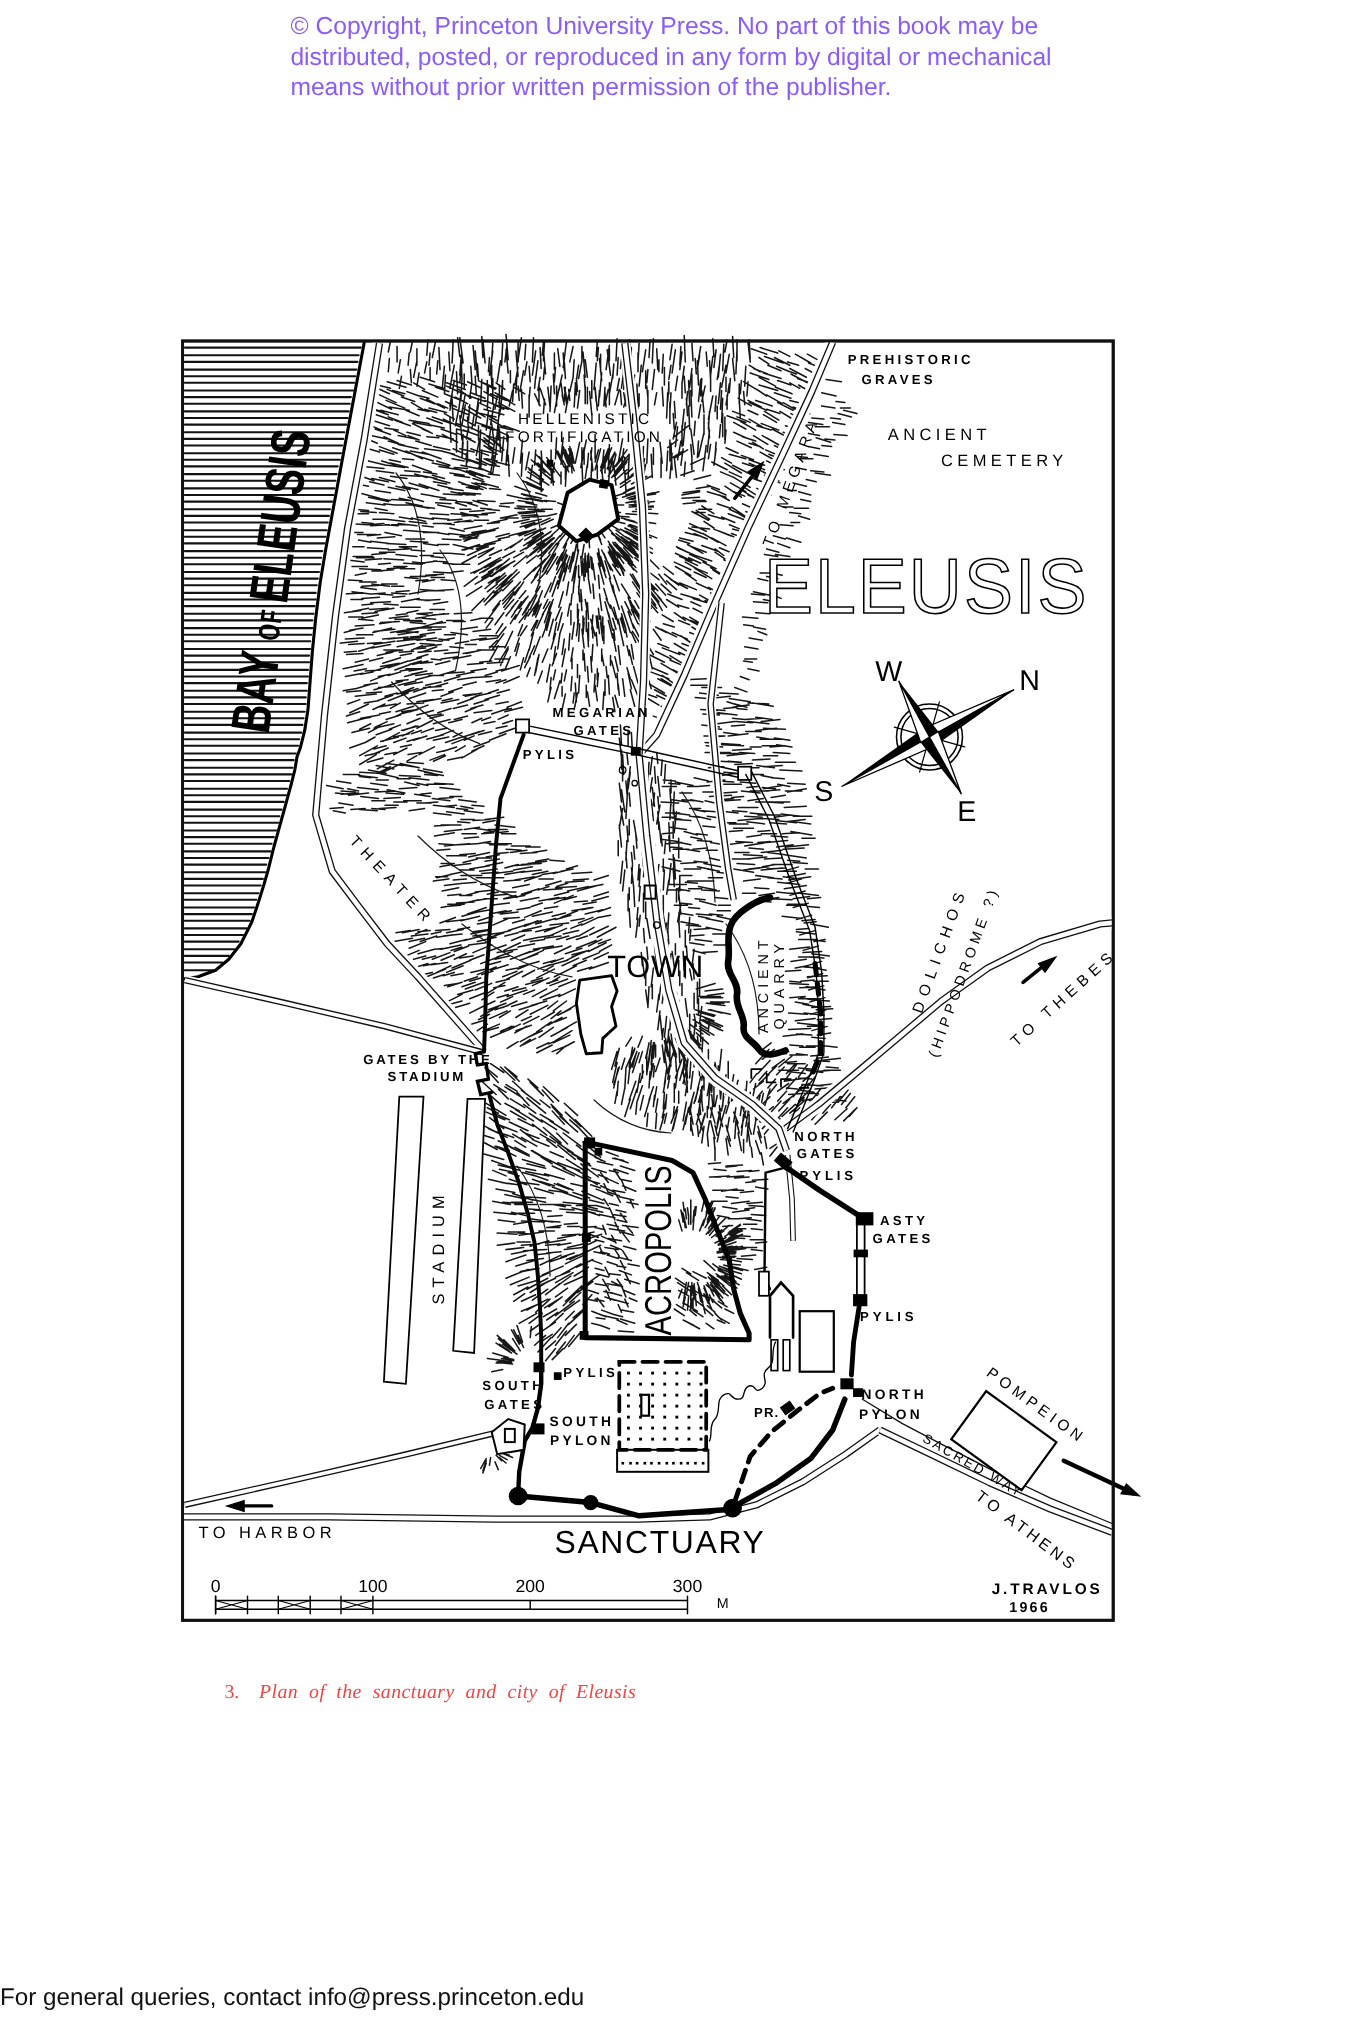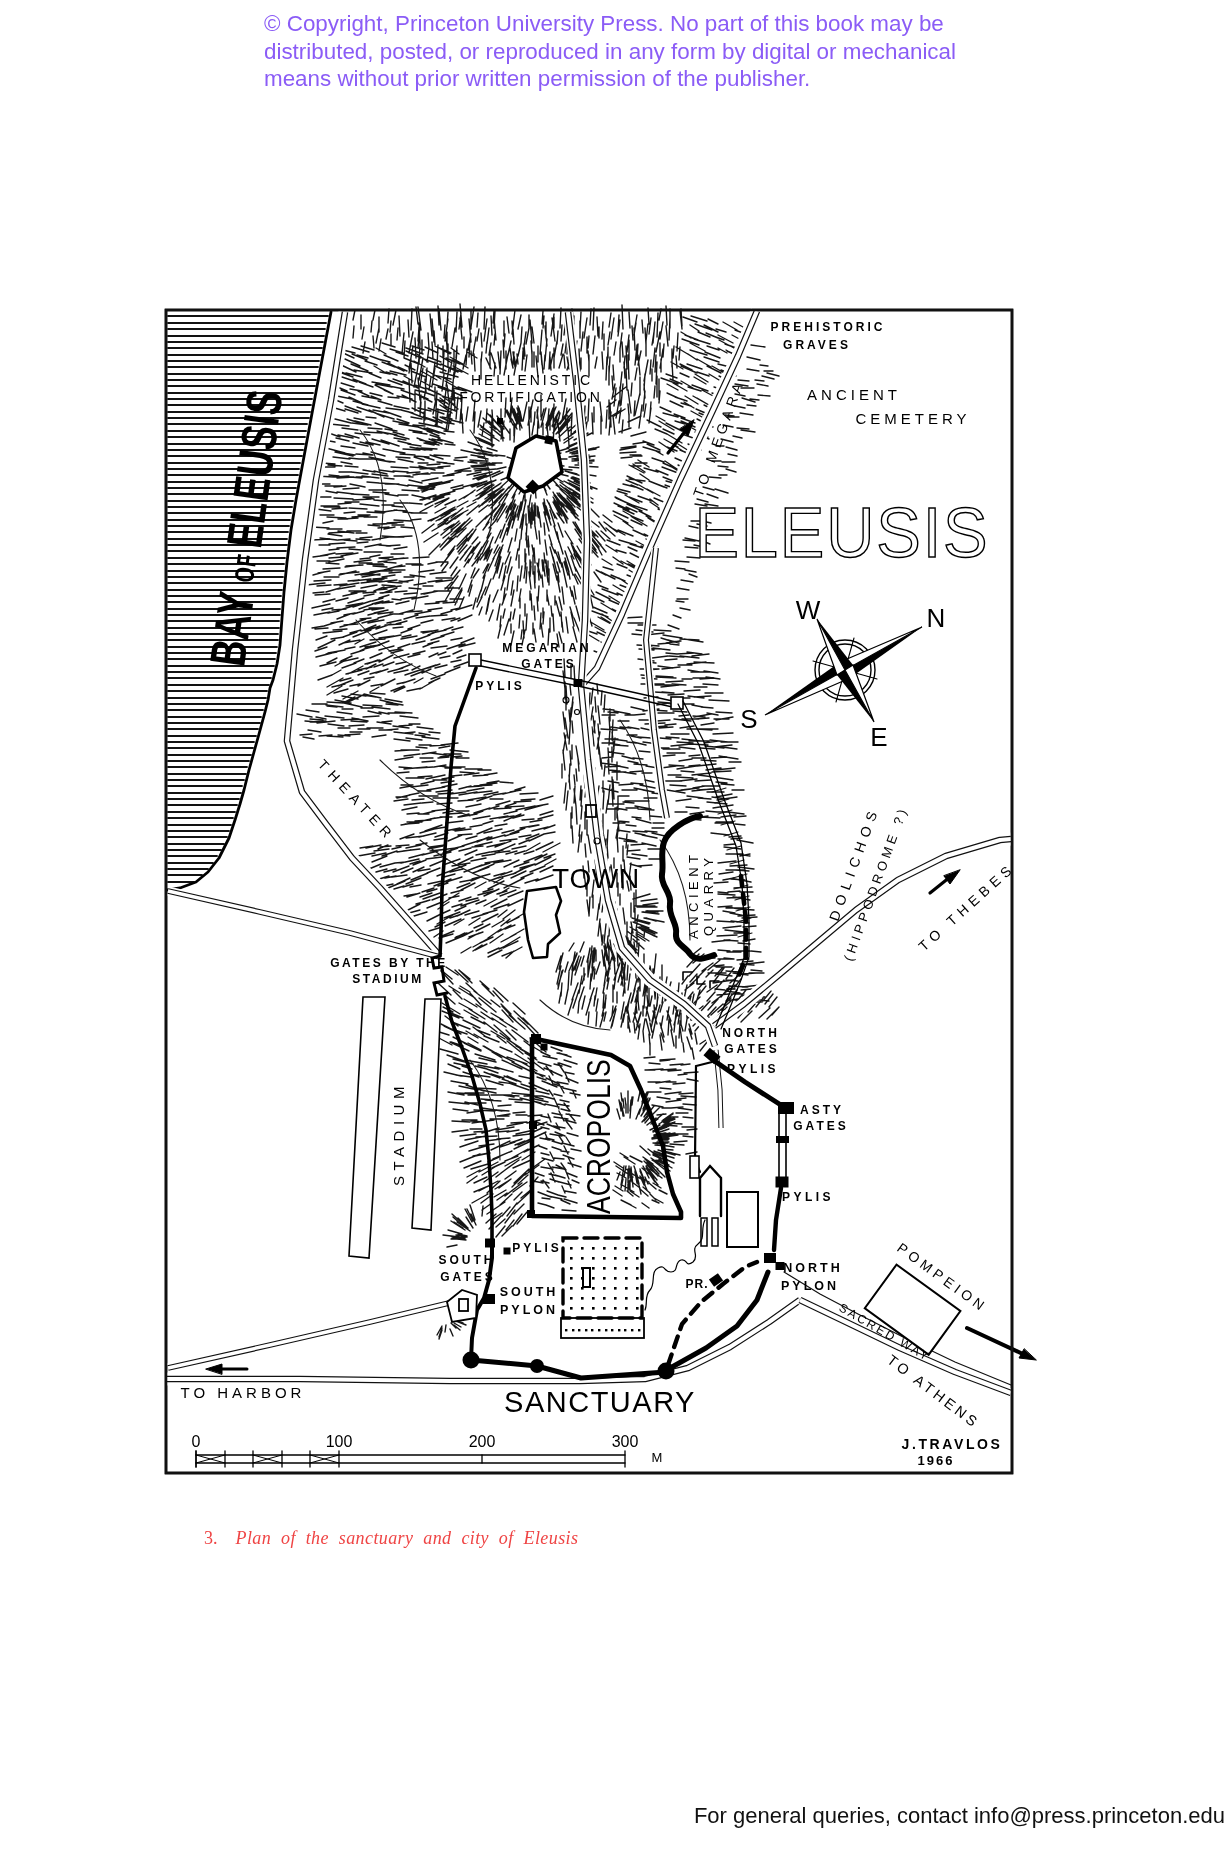--- a/index.html
+++ b/index.html
@@ -1,18 +1,18 @@
 <!DOCTYPE html>
 <html><head><meta charset="utf-8"><style>
 html,body{margin:0;padding:0;background:#fff;}
 body{width:1225px;height:1850px;position:relative;font-family:"Liberation Sans",sans-serif;}
 .cp{position:absolute;left:264px;top:10px;font-size:22.4px;line-height:27.5px;color:#8b5cf6;}
 .cap{position:absolute;left:204px;top:1488px;font-family:"Liberation Serif",serif;font-size:18px;color:#ef4444;margin-top:40px;}
 .cap i{font-style:italic;letter-spacing:.4px;word-spacing:5px;}
-.ft{position:absolute;left:0;top:1803px;width:1225px;text-align:right;font-size:22px;color:#111;}
+.ft{position:absolute;left:0;top:1803px;width:1225px;text-align:left;font-size:22px;color:#111;}
 </style></head><body>
 
 <div class="cp">© Copyright, Princeton University Press. No part of this book may be<br>distributed, posted, or reproduced in any form by digital or mechanical<br>means without prior written permission of the publisher.</div>
 
 <svg width="1225" height="1850" viewBox="0 0 1225 1850" style="position:absolute;left:0;top:0" stroke-linecap="round">
 
 <rect x="166" y="310" width="846" height="1163" fill="none" stroke="#111" stroke-width="2.6"></rect>
 
 <path stroke="#121212" stroke-width="1.9" fill="none" d="M168 316H328M168 323H326M168 329H325M168 336H324M168 342H323M168 348H322M168 355H321M168 361H319M168 367H318M168 374H317M168 380H316M168 386H315M168 393H313M168 399H312M168 405H311M168 412H310M168 418H309M168 424H307M168 431H306M168 437H305M168 444H304M168 450H303M168 456H302M168 463H300M168 469H299M168 475H298M168 482H297M168 488H296M168 494H295M168 501H293M168 507H292M168 513H291M168 520H290M168 526H289M168 532H288M168 539H287M168 545H287M168 551H286M168 558H285M168 564H284M168 571H284M168 577H283M168 583H282M168 590H282M168 596H281M168 602H281M168 609H280M168 615H280M168 621H279M168 628H279M168 634H278M168 640H278M168 647H277M168 653H276M168 659H275M168 666H274M168 672H272M168 678H271M168 685H269M168 691H267M168 698H266M168 704H265M168 710H263M168 717H261M168 723H260M168 729H258M168 736H256M168 742H254M168 748H253M168 755H251M168 761H249M168 767H247M168 774H246M168 780H244M168 786H242M168 793H241M168 799H239M168 805H237M168 812H235M168 818H233M168 825H231M168 831H229M168 837H227M168 844H224M168 850H221M168 856H217M168 863H213M168 869H208M168 875H202M168 882H194"></path>
 

